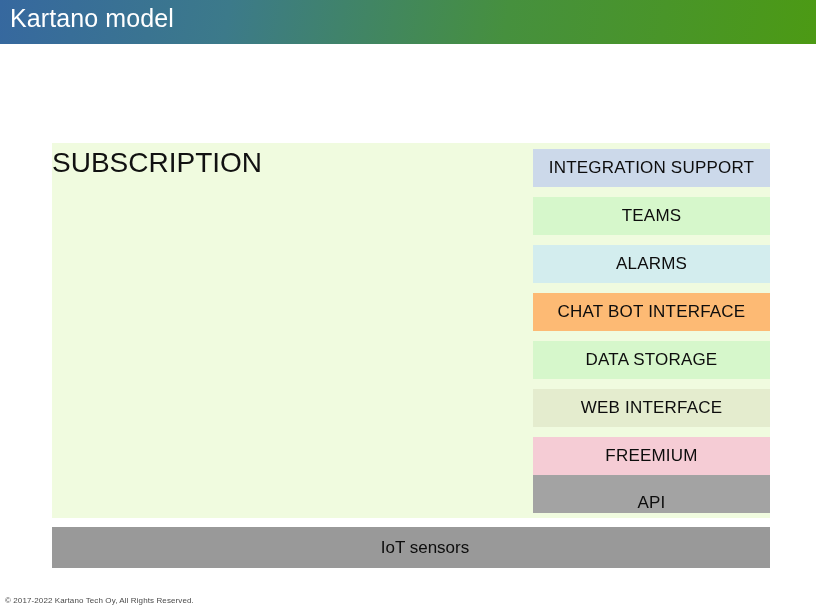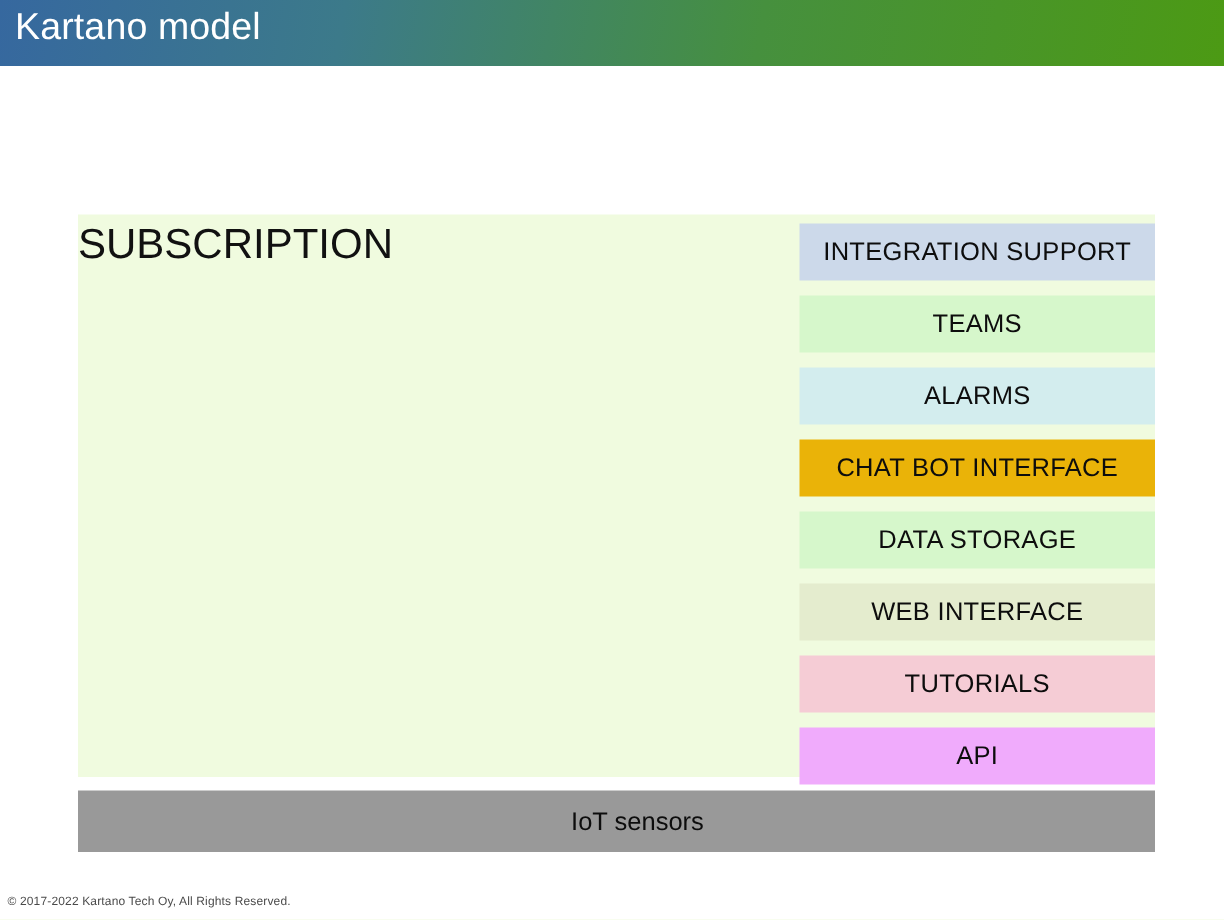--- a/index.html
+++ b/index.html
@@ -143,37 +143,37 @@
   </div>
 
   <div class="feature" id="feature-1" style="background: rgb(214, 247, 203); top: 153px;">
     <span>TEAMS</span>
   </div>
 
   <div class="feature" id="feature-2" style="background: rgb(211, 237, 238); top: 201px;">
     <span>ALARMS</span>
   </div>
 
-  <div class="feature" id="feature-3" style="background: #eab308; top: 249px;">
+  <div class="feature" id="feature-3" style="background: #fdba74; top: 249px;">
     <span>CHAT BOT INTERFACE</span>
   </div>
 
   <div class="feature" id="feature-4" style="background: rgb(214, 247, 203); top: 297px;">
     <span>DATA STORAGE</span>
   </div>
 
   <div class="feature" id="feature-5" style="background: rgb(228, 236, 206); top: 345px;">
     <span>WEB INTERFACE</span>
   </div>
 
   <div class="feature" id="feature-6" style="background: rgb(245, 204, 213); top: 393px;">
-    <span>TUTORIALS</span>
+    <span>FREEMIUM</span>
   </div>
 
-  <div class="feature" id="feature-7" style="background: #f0abfc; top: 441px;">
+  <div class="feature" id="feature-7" style="background: #a3a3a3; top: 431px; align-items: flex-end;">
     <span>API</span>
   </div>
 
   <div class="foundation" style="background: rgb(153, 153, 153); padding-left: 28px;">
     <span>IoT sensors</span>
   </div>
 
 </div>
 
 <div class="footer">© 2017-2022 Kartano Tech Oy, All Rights Reserved.</div>

